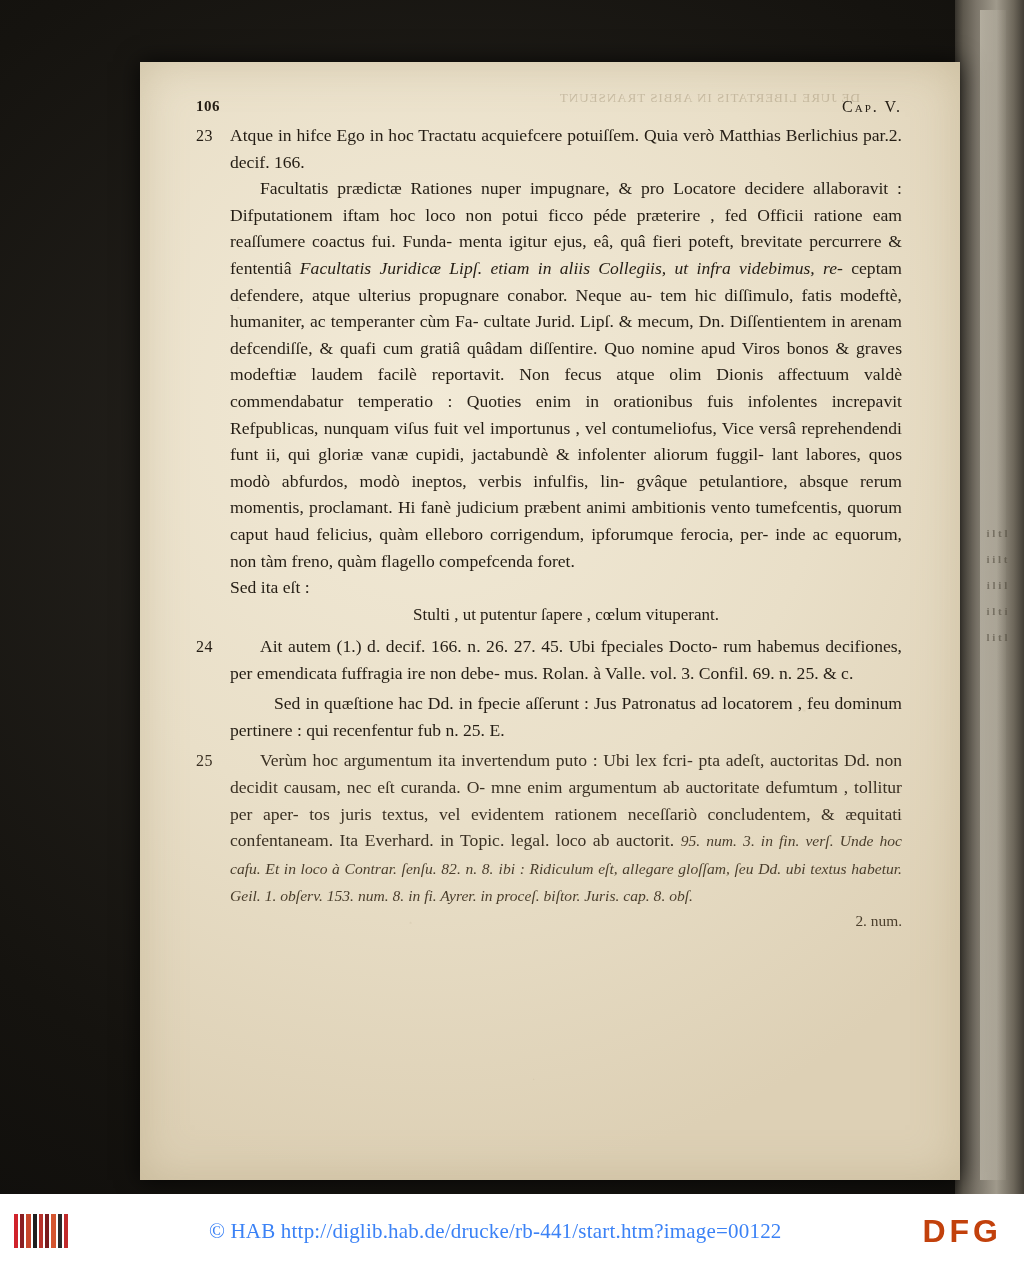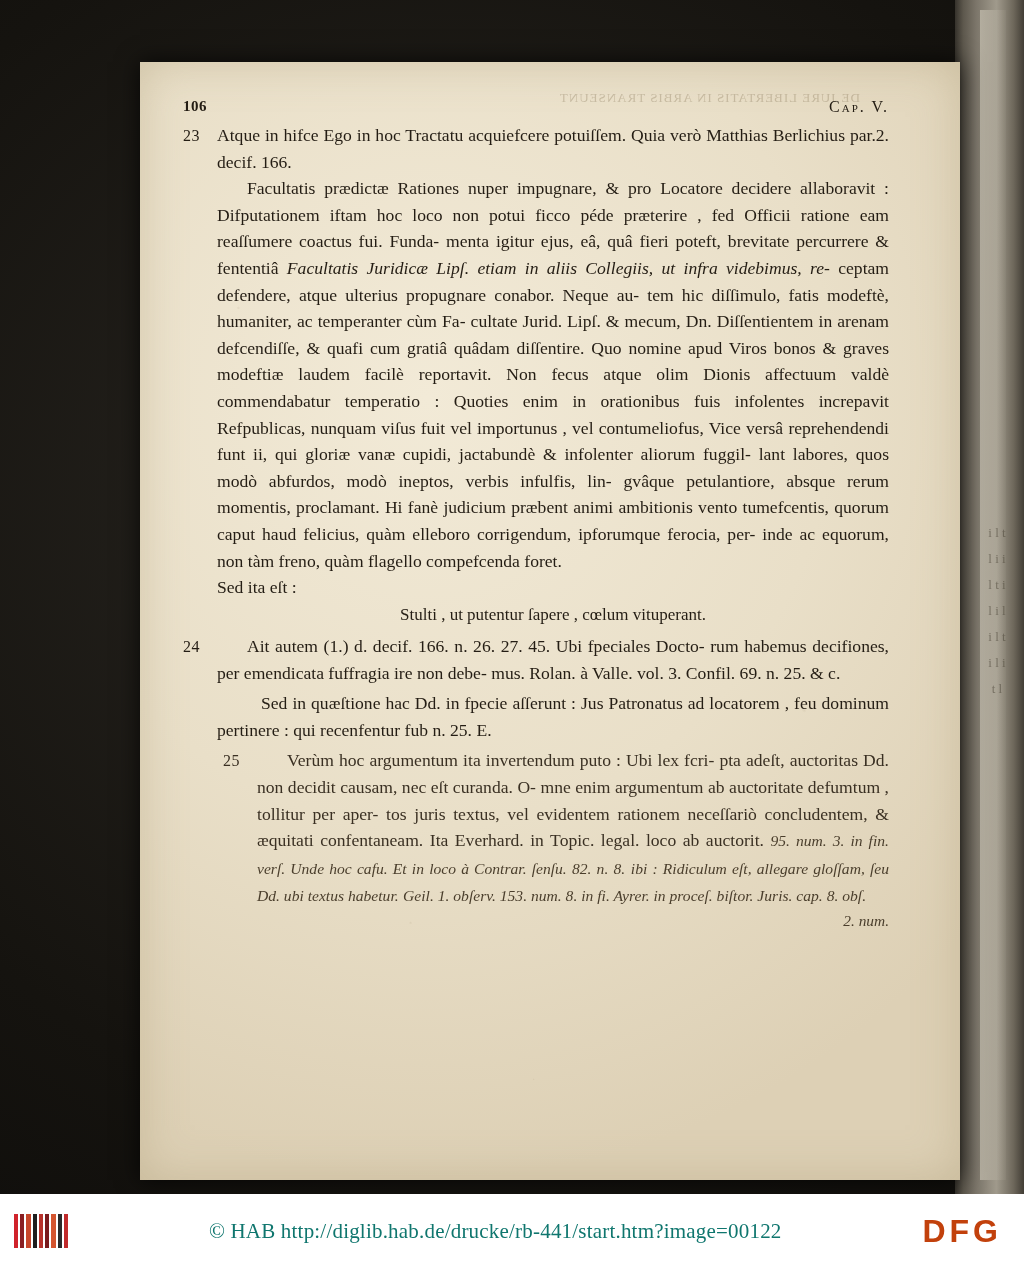--- a/index.html
+++ b/index.html
@@ -42,26 +42,27 @@
     background: linear-gradient(90deg, rgba(220,214,198,0.55), rgba(150,144,130,0.25));
     filter: blur(0.5px);
   }
   #edge-marks {
     position: absolute;
     left: 986px;
     top: 520px;
     width: 22px;
     height: 560px;
     font-family: "Liberation Serif", serif;
-    font-size: 13px;
+    font-size: 11px;
     color: #4c4639;
     line-height: 26px;
     opacity: 0.55;
     overflow: hidden;
     text-align: center;
+    font-weight: bold;
   }
 
   
   #page {
     position: absolute;
     left: 140px;
     top: 62px;
     width: 820px;
     height: 1118px;
     background: #ece3cf;
@@ -90,21 +91,21 @@
     font-size: 13px;
     letter-spacing: 1px;
     color: rgba(110,92,62,0.28);
     transform: scaleX(-1);
     font-variant: small-caps;
     white-space: nowrap;
   }
 
   #text-block {
     position: absolute;
-    left: 43px;
+    left: 56px;
     top: 36px;
     width: 706px;
     color: #241d14;
   }
 
   
   #header-row {
     position: relative;
     height: 22px;
     margin-bottom: 2px;
@@ -158,27 +159,26 @@
   }
   .centered-it {
     text-align: center;
     padding-left: 34px;
     font-size: 17px;
     line-height: 28px;
   }
   .right-end {
     text-align: right;
     padding-left: 34px;
-    font-style: italic;
     font-size: 15.4px;
     line-height: 22px;
   }
 
   
-  .faded { color: #3a3023; margin-left: 40px; }
+  .faded { color: #3a3023; }
   .faded2 { color: #4a3e2c; }
 
   
   #caption-bar {
     position: absolute;
     left: 0;
     bottom: 0;
     width: 1024px;
     height: 74px;
     background: #ffffff;
@@ -195,21 +195,21 @@
   #color-bars i {
     display: block;
     width: 5px;
     height: 34px;
   }
   #caption-text {
     flex: 1;
     text-align: center;
     font-family: "Liberation Serif", serif;
     font-size: 21px;
-    color: #0f766e;
+    color: #3b82f6;
     letter-spacing: 0.2px;
   }
   #dfg-logo {
     margin-right: 22px;
     font-family: "Liberation Sans", sans-serif;
     font-size: 32px;
     font-weight: bold;
     letter-spacing: 4px;
     color: #c2410c;
   }

